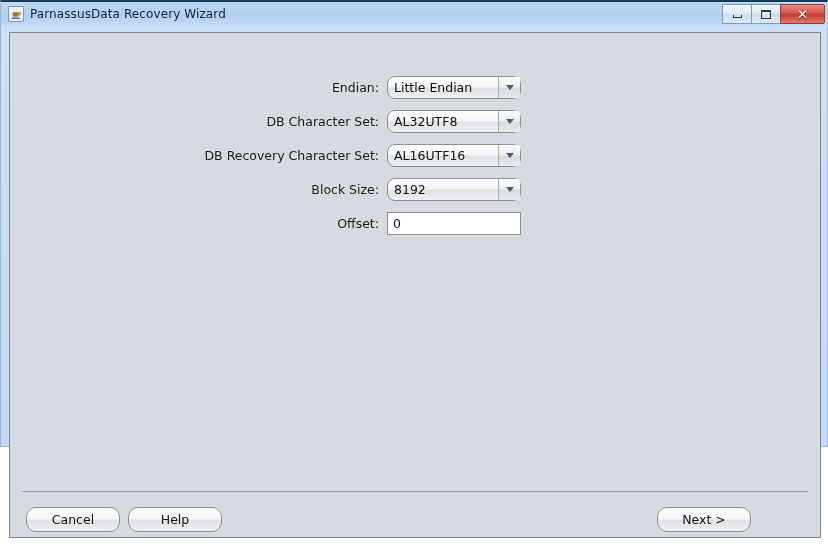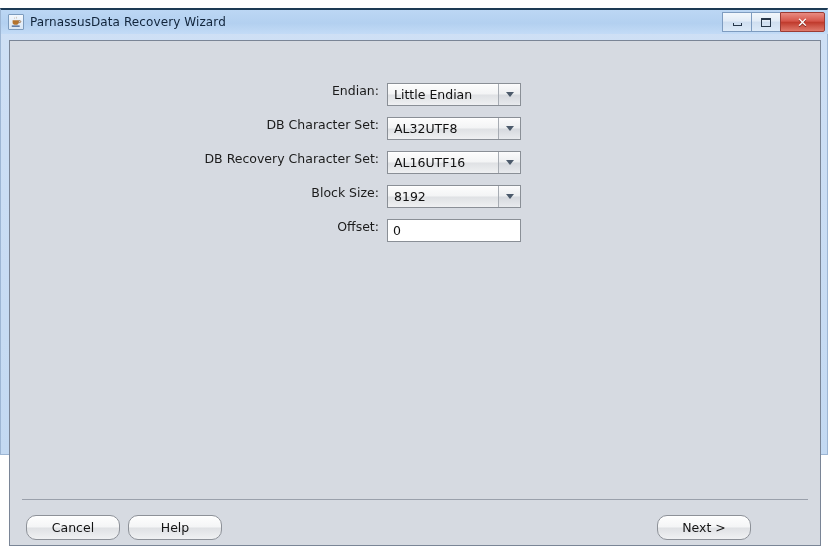--- a/index.html
+++ b/index.html
@@ -10,21 +10,21 @@
   body {
     width: 828px;
     height: 549px;
     overflow: hidden;
     font-family: "DejaVu Sans", "Liberation Sans", sans-serif;
   }
 
   
   .window {
     position: absolute;
-    left: 0; top: 8px;
+    left: 0; top: 0;
     width: 828px;
     height: 447px;
     box-sizing: border-box;
     background: linear-gradient(to bottom, #cfe0f5 0%, #c3d9f2 100%);
     border: 1px solid #9db6d4;
     border-top: 2px solid #1d3a54;
   }
 
   
   .titlebar {
@@ -122,40 +122,41 @@
   
   .form-area {
     position: absolute;
     left: 0;
     top: 0;
     width: 810px;
     padding-top: 42px;
   }
   .form-row {
     display: flex;
+    align-items: center;
     height: 24px;
     margin-bottom: 10px;
   }
   .form-label {
     width: 369px;
     text-align: right;
     padding-right: 8px;
     font-size: 12.5px;
     color: #1b1b1b;
     white-space: nowrap;
     font-family: "DejaVu Sans", "Liberation Sans", sans-serif;
   }
 
   
   .combo {
     width: 134px;
     height: 23px;
     box-sizing: border-box;
     border: 1px solid #8a8f96;
-    border-radius: 0;
+    border-radius: 8px;
     background: linear-gradient(to bottom, #fdfdfd 0%, #f3f4f5 48%, #dfe1e4 52%, #eff0f2 100%);
     display: flex;
     align-items: stretch;
     position: relative;
     box-shadow: inset 0 1px 0 rgba(255,255,255,0.9);
   }
   .combo-value {
     flex: 1 1 auto;
     display: flex;
     align-items: center;

